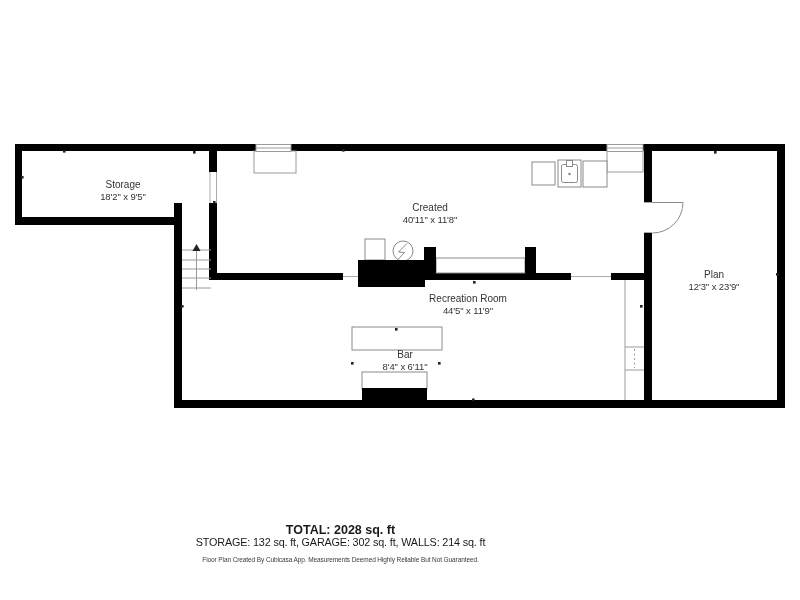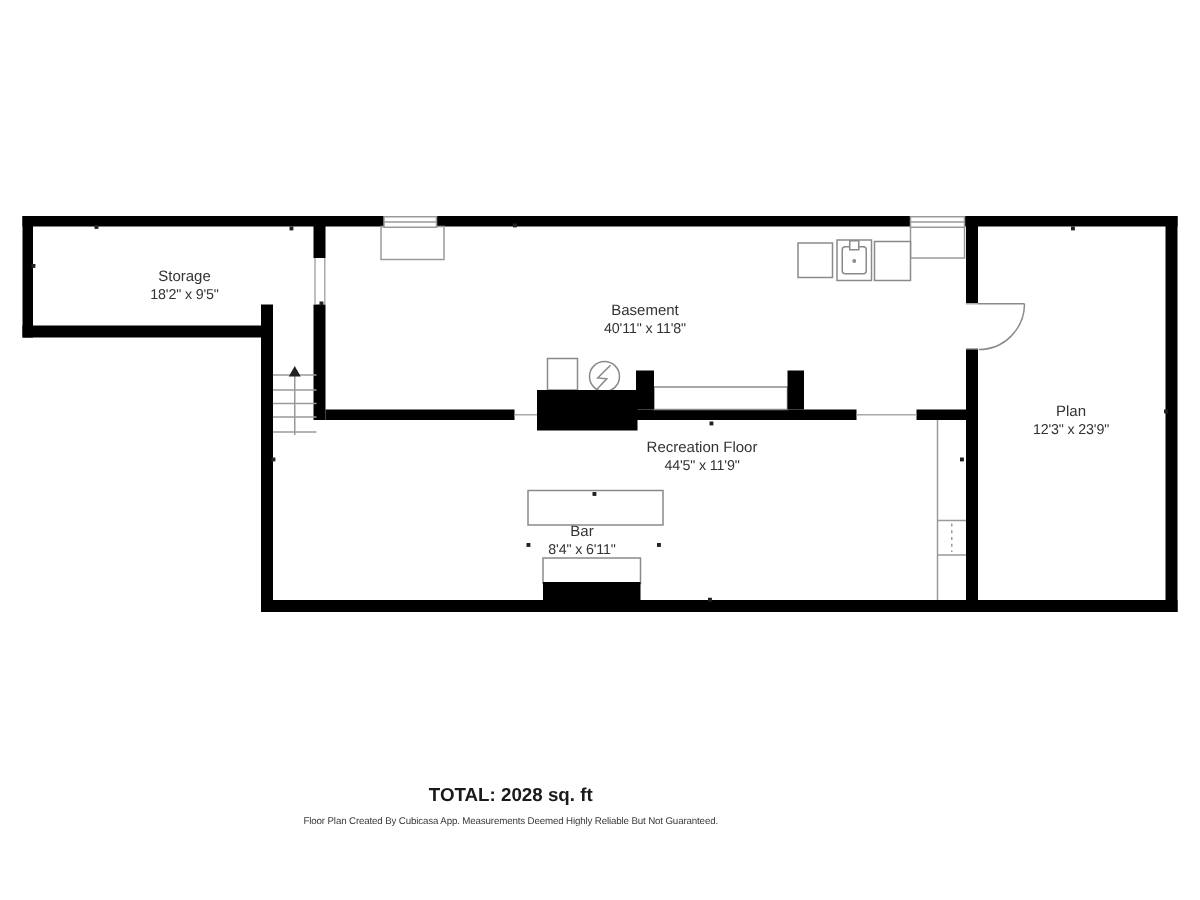--- a/index.html
+++ b/index.html
@@ -124,34 +124,35 @@
       <rect x="473" y="281" width="2.6" height="2.6"></rect>
       <rect x="213" y="201" width="2.6" height="2.6"></rect>
     </g>
   </svg>
 
   <div class="room-label" style="left:123px;top:179px">
     <div class="rname">Storage</div>
     <div class="rdims">18'2" x 9'5"</div>
   </div>
   <div class="room-label" style="left:430px;top:202px">
-    <div class="rname">Basement</div>
+    <div class="rname">Created</div>
     <div class="rdims">40'11" x 11'8"</div>
   </div>
   <div class="room-label" style="left:468px;top:293px">
-    <div class="rname">Recreation Floor</div>
+    <div class="rname">Recreation Room</div>
     <div class="rdims">44'5" x 11'9"</div>
   </div>
-  <div class="room-label" style="left:388px;top:349px">
+  <div class="room-label" style="left:405px;top:349px">
     <div class="rname">Bar</div>
     <div class="rdims">8'4" x 6'11"</div>
   </div>
   <div class="room-label" style="left:714px;top:269px">
     <div class="rname">Plan</div>
     <div class="rdims">12'3" x 23'9"</div>
   </div>
 
   <div class="summary">
     <div class="total">TOTAL: 2028 sq. ft</div>
+    <div class="sline">STORAGE: 132 sq. ft, GARAGE: 302 sq. ft, WALLS: 214 sq. ft</div>
     <div class="disclaimer">Floor Plan Created By Cubicasa App. Measurements Deemed Highly Reliable But Not Guaranteed.</div>
   </div>
 
 </div>
 
 </body></html>

